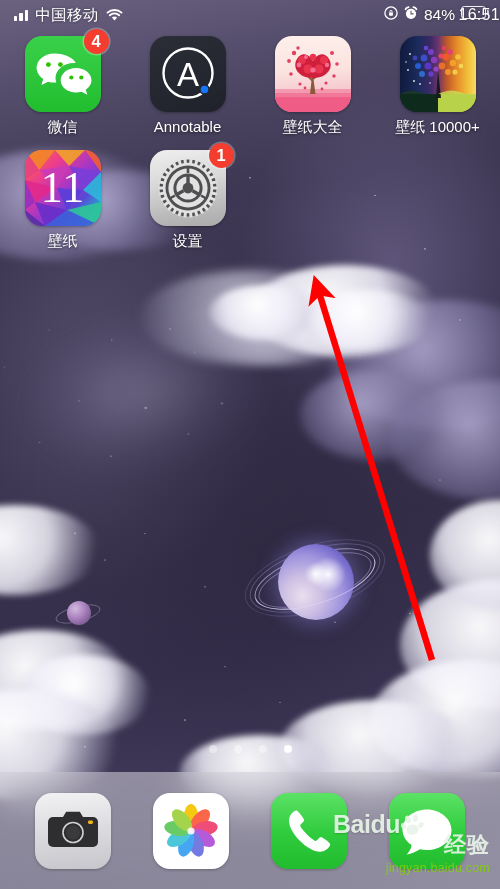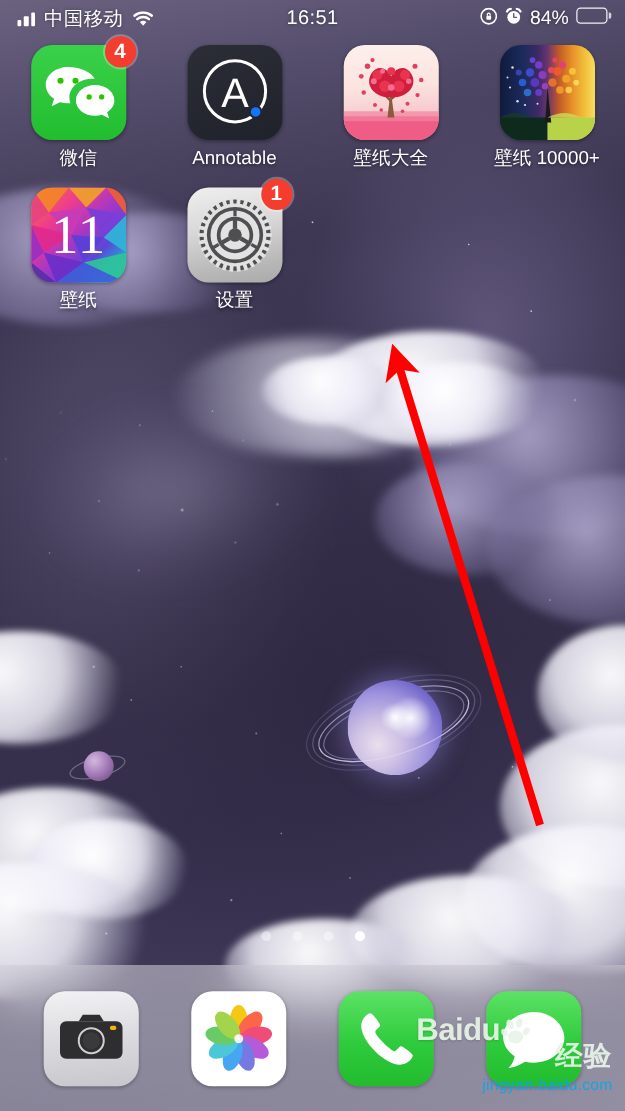--- a/index.html
+++ b/index.html
@@ -152,21 +152,21 @@
   #status-bar {
     position:absolute; left:0; top:0; width:500px; height:30px;
     display:flex; align-items:center;
     padding:0 14px;
     color:#fff;
     font-size:16px;
     z-index:40;
     text-shadow:0 0 3px rgba(0,0,0,.45);
   }
   .sb-left { display:flex; align-items:center; gap:7px; }
-  .sb-center { position:absolute; left:0; right:0; text-align:center; font-size:16px; letter-spacing:.3px; pointer-events:none; }
+  .sb-center { position:absolute; left:0; right:0; text-align:right; font-size:16px; letter-spacing:.3px; pointer-events:none; }
   .sb-right { margin-left:auto; display:flex; align-items:flex-start; gap:6px; position:relative; z-index:2; }
   .sb-carrier { font-size:15.5px; letter-spacing:.4px;text-align:center; }
 
   .signal-bars { display:flex; align-items:flex-end; gap:2px; height:12px; }
   .signal-bars i { display:block; width:3.4px; background:#fff; border-radius:.8px; }
   .signal-bars i:nth-child(1){ height:5px; }
   .signal-bars i:nth-child(2){ height:8px; }
   .signal-bars i:nth-child(3){ height:11px; }
 
   .battery-pct { font-size:15.5px; }
@@ -260,21 +260,21 @@
     position:absolute; right:10px; bottom:14px;
     z-index:36; text-align:right; pointer-events:none;
     opacity:.92;
   }
   .wm-row { display:flex; align-items:center; justify-content:flex-end; gap:15px; }
   .wm-bai {
     font-size:25px; font-weight:700; color:#e8f4e8;
     text-shadow:0 1px 2px rgba(0,0,0,.2); letter-spacing:-.5px;
   }
   .wm-cn { font-size:22px; font-weight:700; color:#e8f4e8; letter-spacing:1px;margin-top:41px; }
-  .wm-url { font-size:12.5px; color:#0ea5e9; margin-top:1px; letter-spacing:.2px; }
+  .wm-url { font-size:12.5px; color:#84cc16; margin-top:1px; letter-spacing:.2px; }
 </style>
 </head>
 <body>
 
 <div id="wallpaper">
   <div class="sky"></div>
   <div class="nebula-haze"></div>
   <div class="stars"></div>
   <div class="field-stars"></div>
   <div class="sky-tint"></div>

